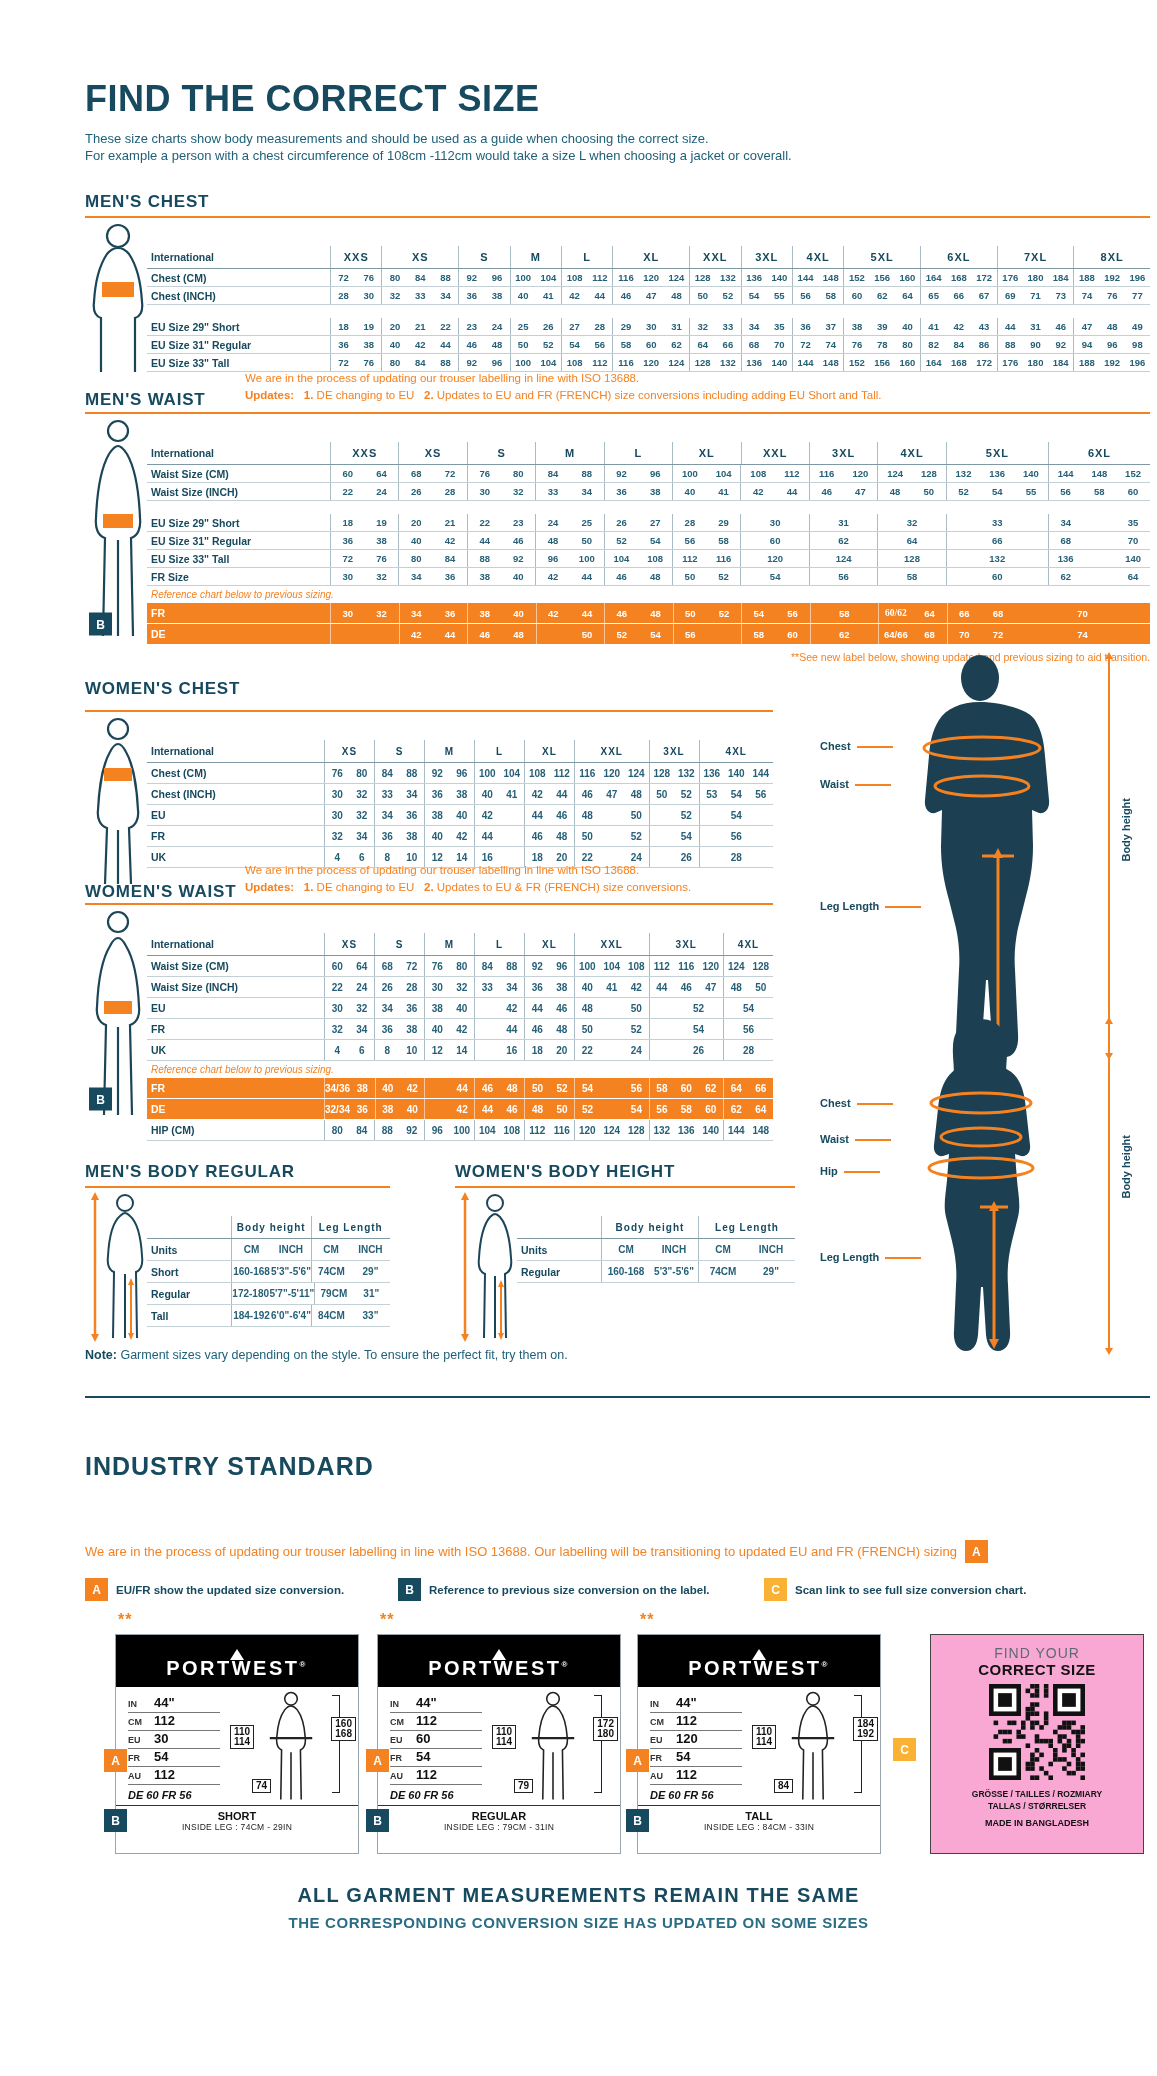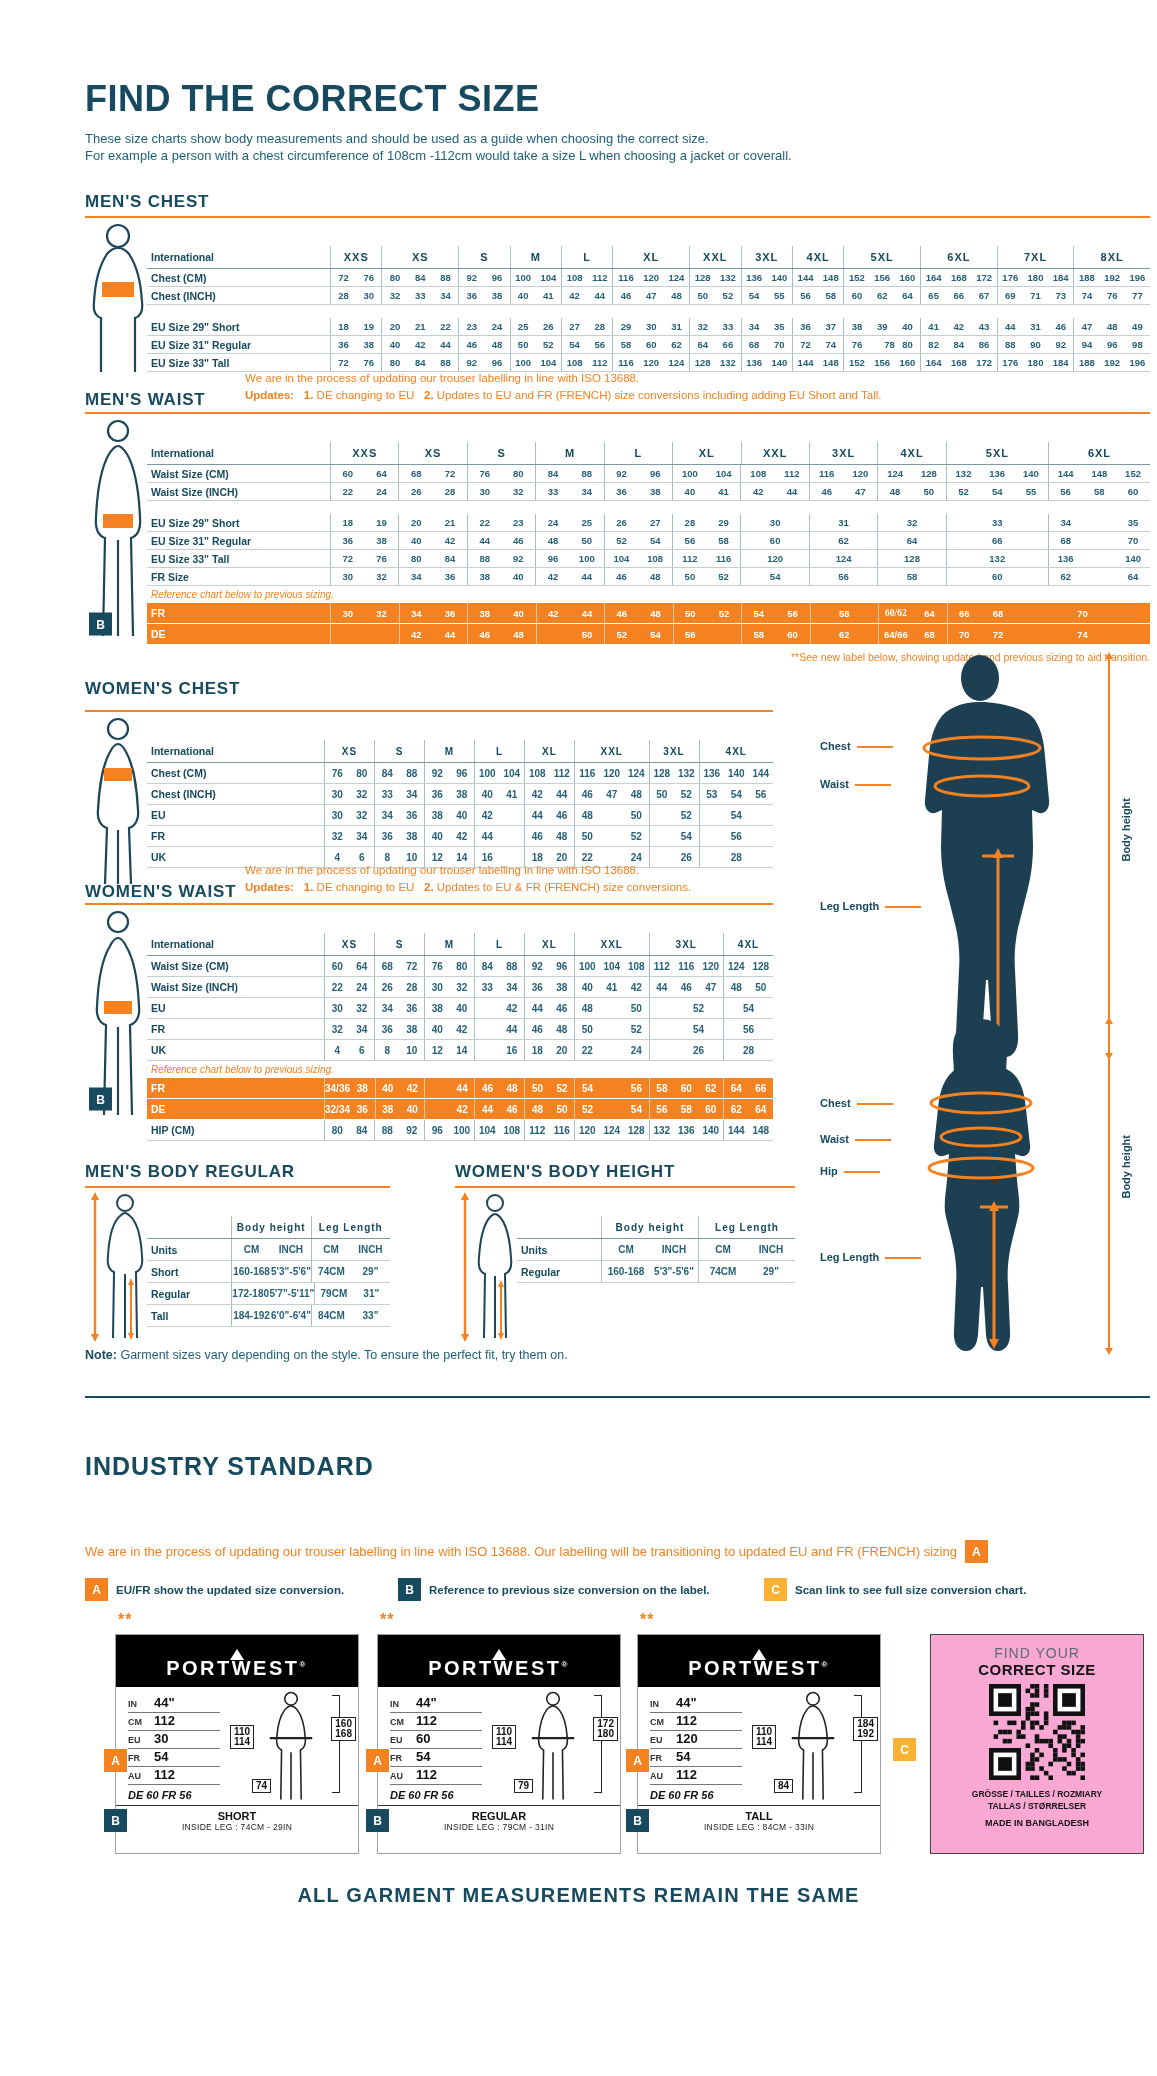--- a/index.html
+++ b/index.html
@@ -263,21 +263,21 @@
           <div class="tcell gb" style="flex: 1 1 0%;">58</div>
           <div class="tcell" style="flex: 1 1 0%;">60</div>
           <div class="tcell" style="flex: 1 1 0%;">62</div>
           <div class="tcell gb" style="flex: 1 1 0%;">64</div>
           <div class="tcell" style="flex: 1 1 0%;">66</div>
           <div class="tcell gb" style="flex: 1 1 0%;">68</div>
           <div class="tcell" style="flex: 1 1 0%;">70</div>
           <div class="tcell gb" style="flex: 1 1 0%;">72</div>
           <div class="tcell" style="flex: 1 1 0%;">74</div>
           <div class="tcell gb" style="flex: 1 1 0%;">76</div>
-          <div class="tcell" style="flex: 1 1 0%; text-align: right;">78</div>
+          <div class="tcell" style="flex: 1 1 0%;">78</div>
           <div class="tcell" style="flex: 1 1 0%;">80</div>
           <div class="tcell gb" style="flex: 1 1 0%;">82</div>
           <div class="tcell" style="flex: 1 1 0%;">84</div>
           <div class="tcell" style="flex: 1 1 0%;">86</div>
           <div class="tcell gb" style="flex: 1 1 0%;">88</div>
           <div class="tcell" style="flex: 1 1 0%;">90</div>
           <div class="tcell" style="flex: 1 1 0%;">92</div>
           <div class="tcell gb" style="flex: 1 1 0%;">94</div>
           <div class="tcell" style="flex: 1 1 0%;">96</div>
           <div class="tcell" style="flex: 1 1 0%;">98</div>
@@ -1325,14 +1325,15 @@
         <rect x="80" y="80" width="4" height="4" fill="#111"></rect>
       </svg>
     <div class="qr-langs">
       <span>GRÖSSE / TAILLES / ROZMIARY</span><br>
       <span>TALLAS / STØRRELSER</span>
     </div>
     <div class="qr-made">MADE IN BANGLADESH</div>
   </div>
 
   <div class="bottom1 abs" style="left:0;top:1884px;">ALL GARMENT MEASUREMENTS REMAIN THE SAME</div>
+  <div class="bottom2 abs" style="left:0;top:1914px;">THE CORRESPONDING CONVERSION SIZE HAS UPDATED ON SOME SIZES</div>
 
 </div>
 
 </body></html>

